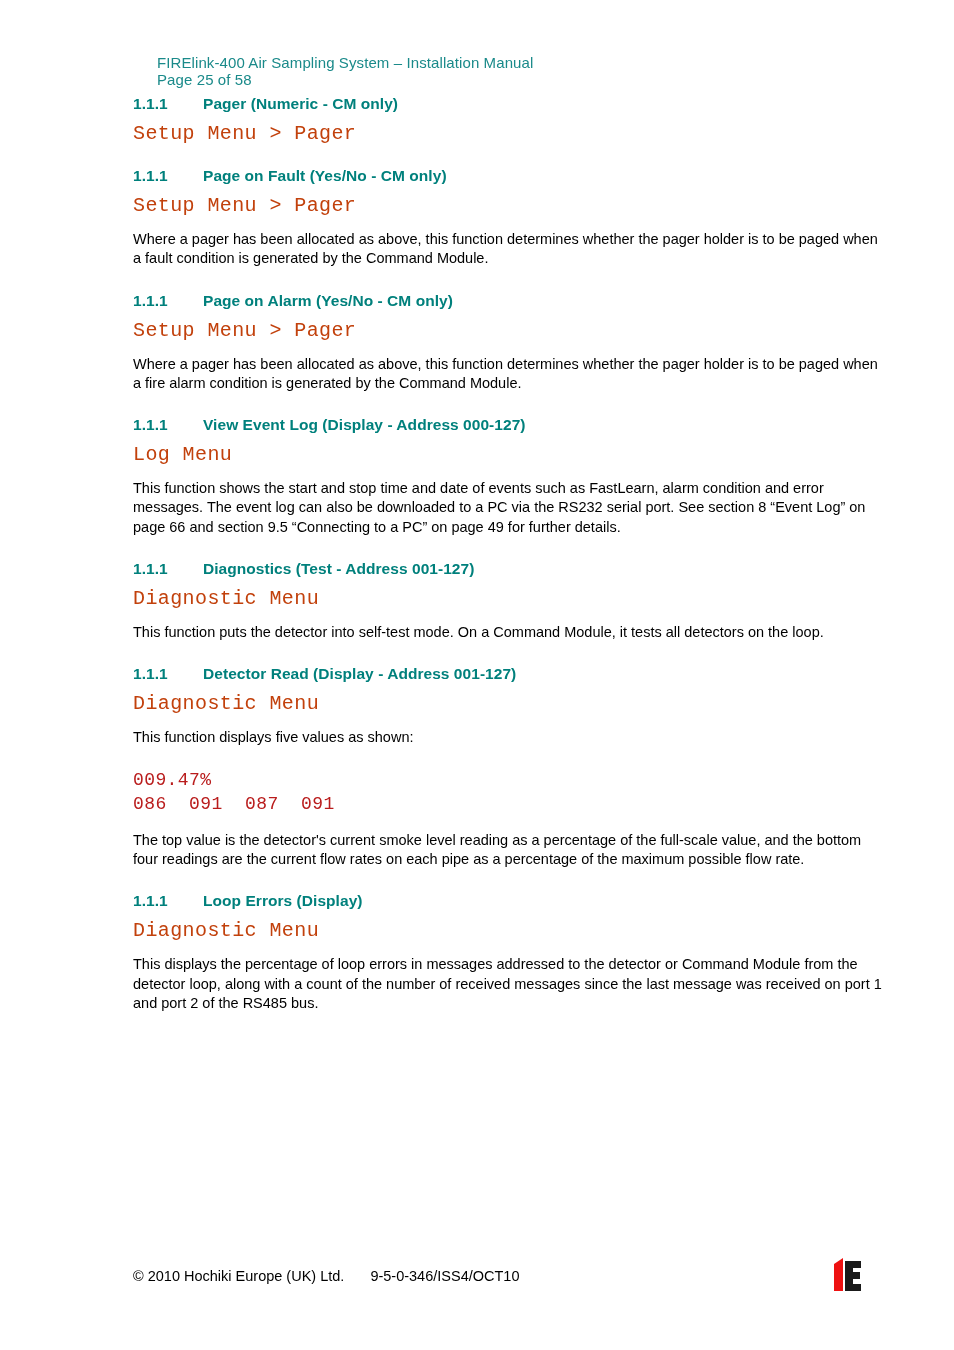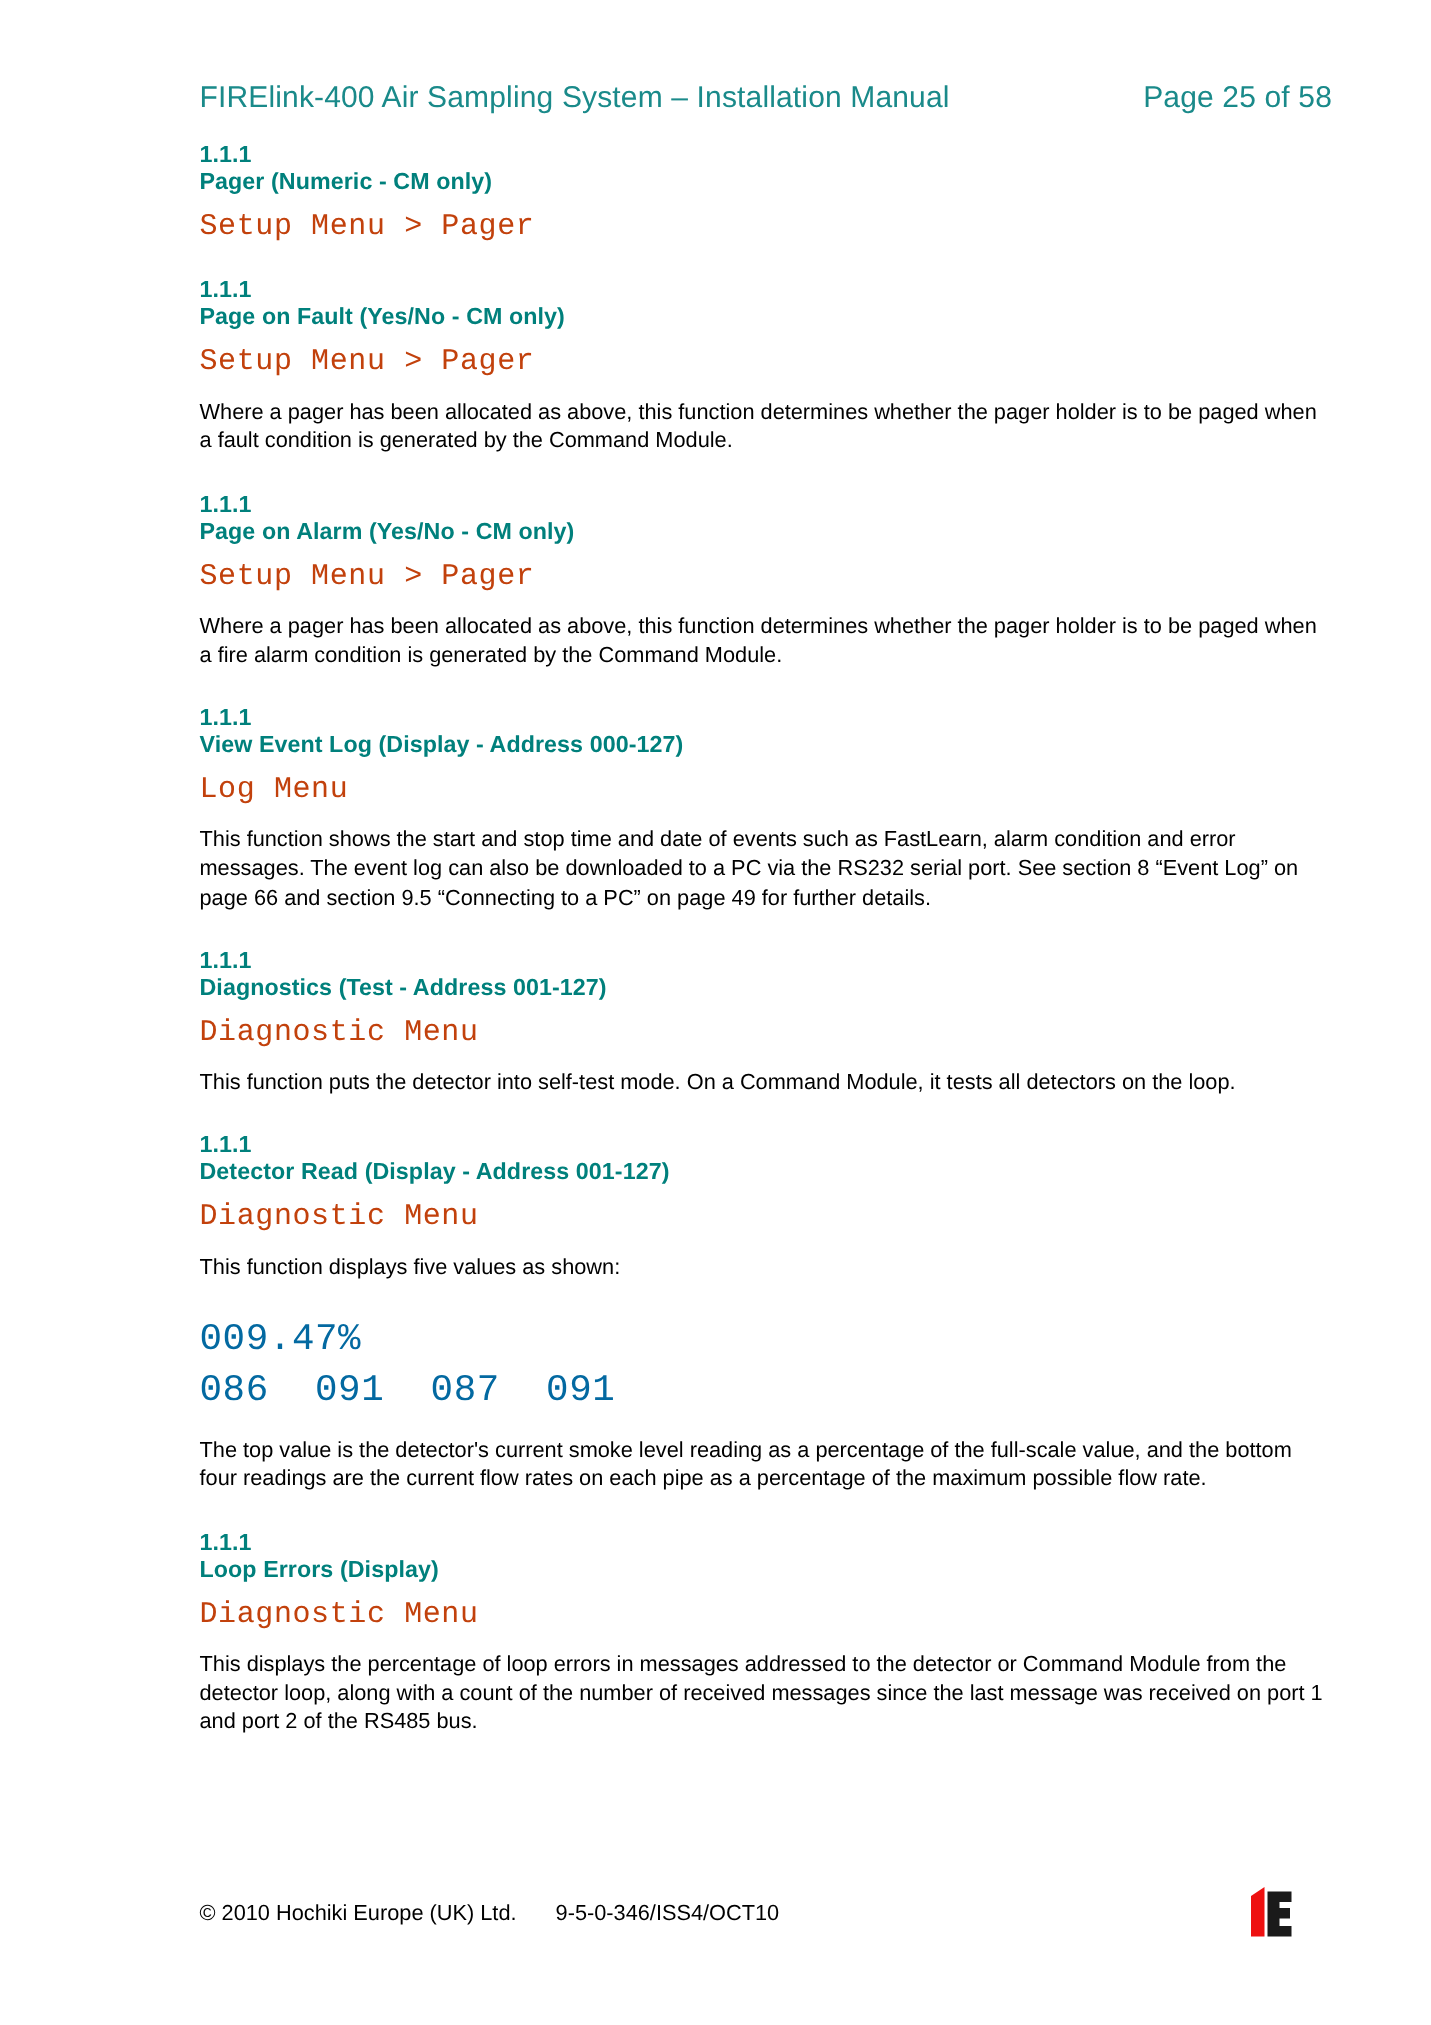--- a/index.html
+++ b/index.html
@@ -24,22 +24,23 @@
   
   .page-header {
     position: absolute;
     left: 133px;
     top: 54px;
     width: 755px;
     display: flex;
     justify-content: space-between;
     align-items: baseline;
     color: #1a8a8a;
-    font-size: 20px;
+    font-size: 15px;
     letter-spacing: 0.1px;
+    flex-direction: column;
   }
   .page-header .doc-title {
     white-space: nowrap;
   }
   .page-header .page-number {
     white-space: nowrap;
     margin-left: 24px;
   }
 
   
@@ -58,22 +59,21 @@
     margin-top: 23px;
   }
 
   h2.heading {
     margin: 0 0 0 0;
     font-size: 15.5px;
     font-weight: bold;
     color: #00807c;
     letter-spacing: 0.05px;
     display: flex;
-    align-items: flex-start;
-    flex-direction: column;
+    align-items: center;
   }
   h2.heading .num {
     width: 70px;
     flex: none;
   }
   h2.heading .ttl {
     flex: 1;
   }
 
   .breadcrumb {
@@ -90,22 +90,22 @@
     margin: 14px 0 0 0;
     font-size: 14.5px;
     line-height: 1.33;
     color: #000000;
     text-align: left;
   }
 
   .display-block {
     margin: 20px 0 0 0;
     font-family: "Liberation Mono", monospace;
-    font-size: 25px;
-    color: #0369a1;
+    font-size: 18px;
+    color: #b91c1c;
     letter-spacing: 0.4px;
     white-space: pre;
     line-height: 1.37;
   }
 
   
   .page-footer {
     position: absolute;
     left: 133px;
     top: 1268px;

